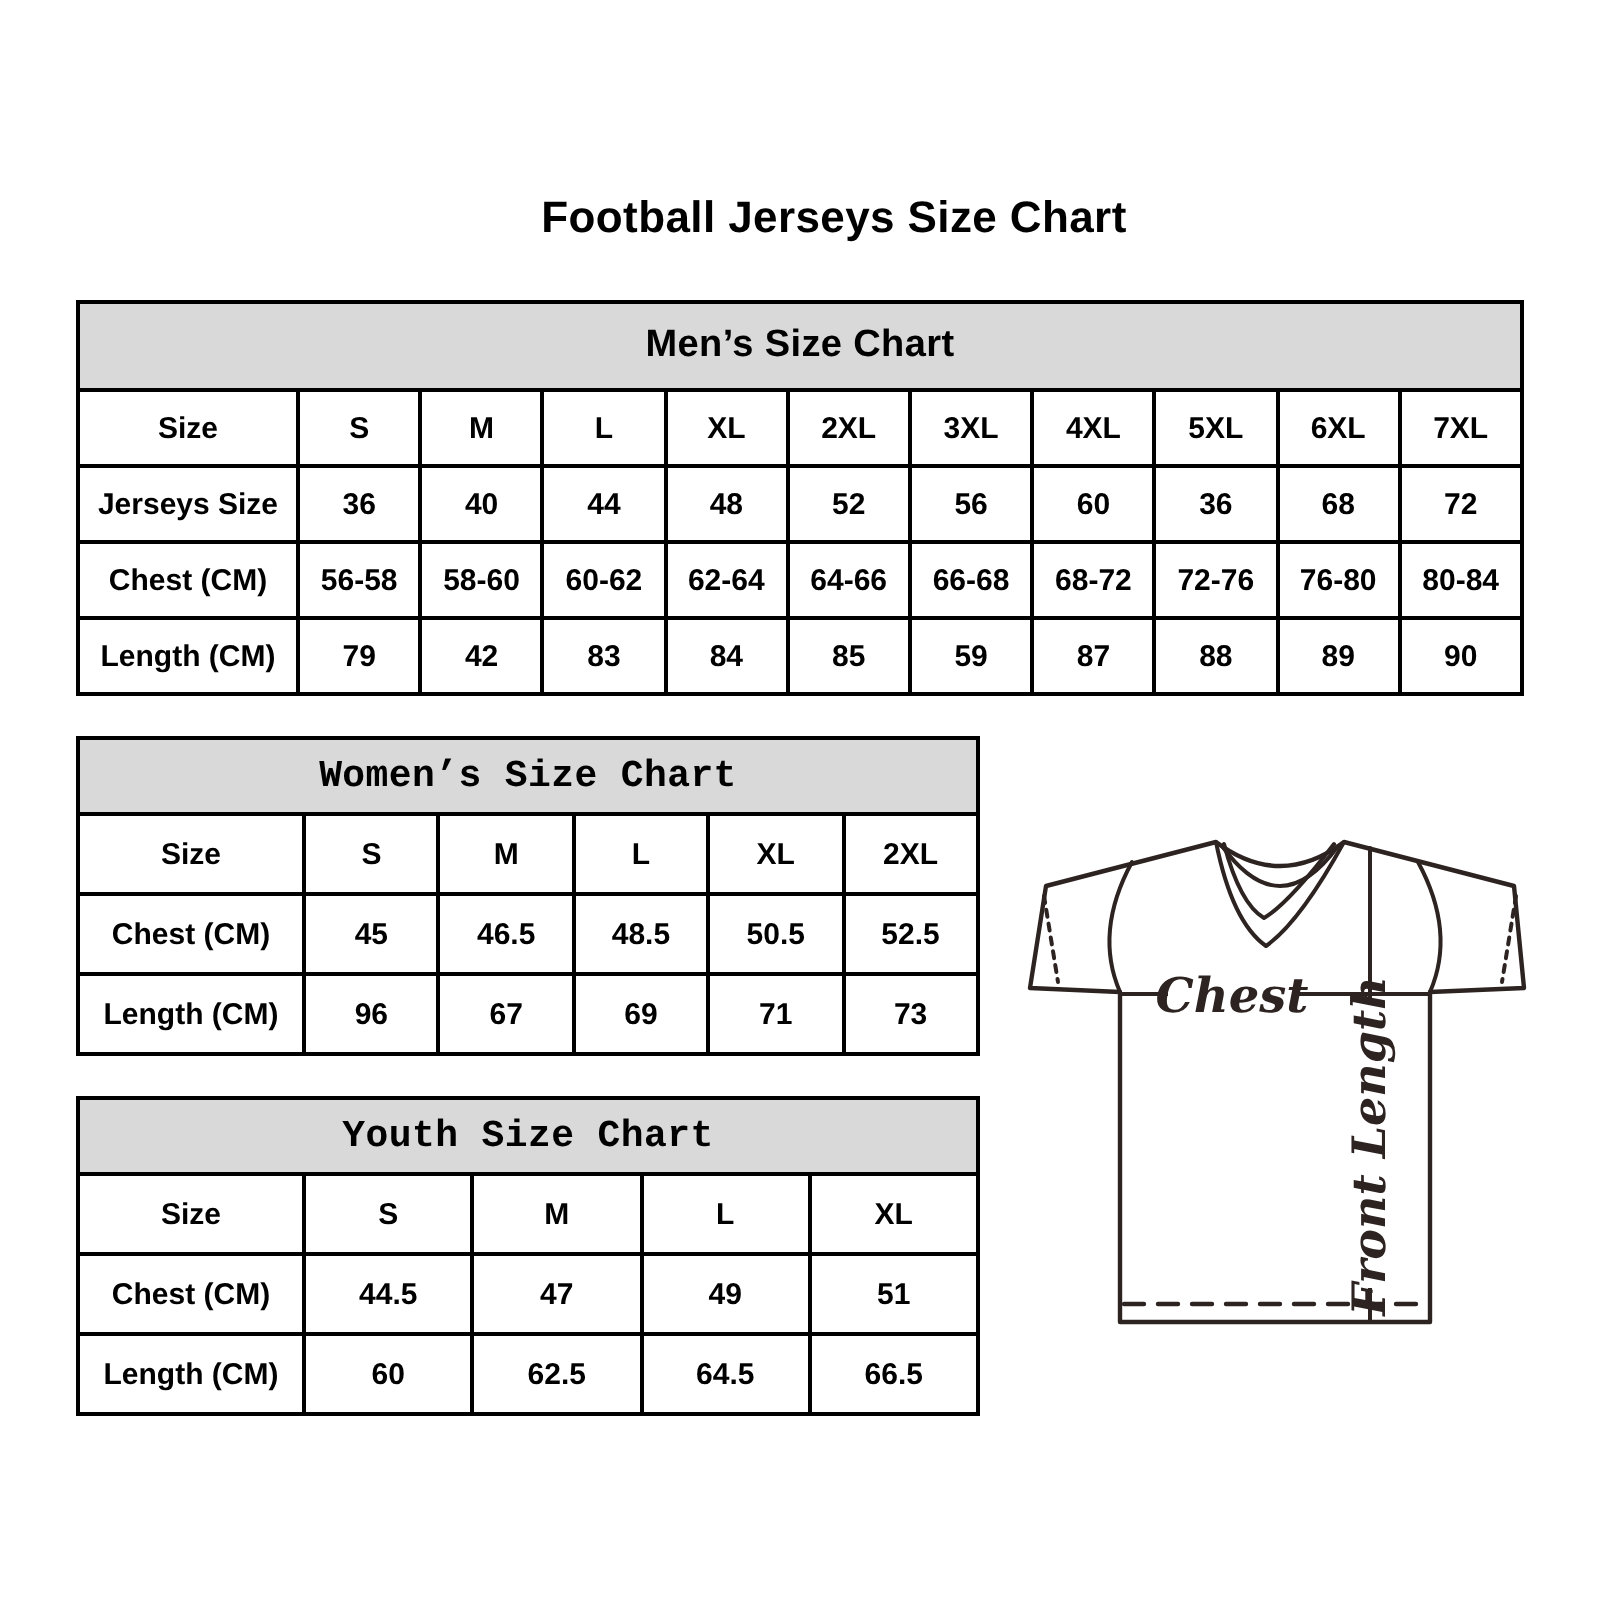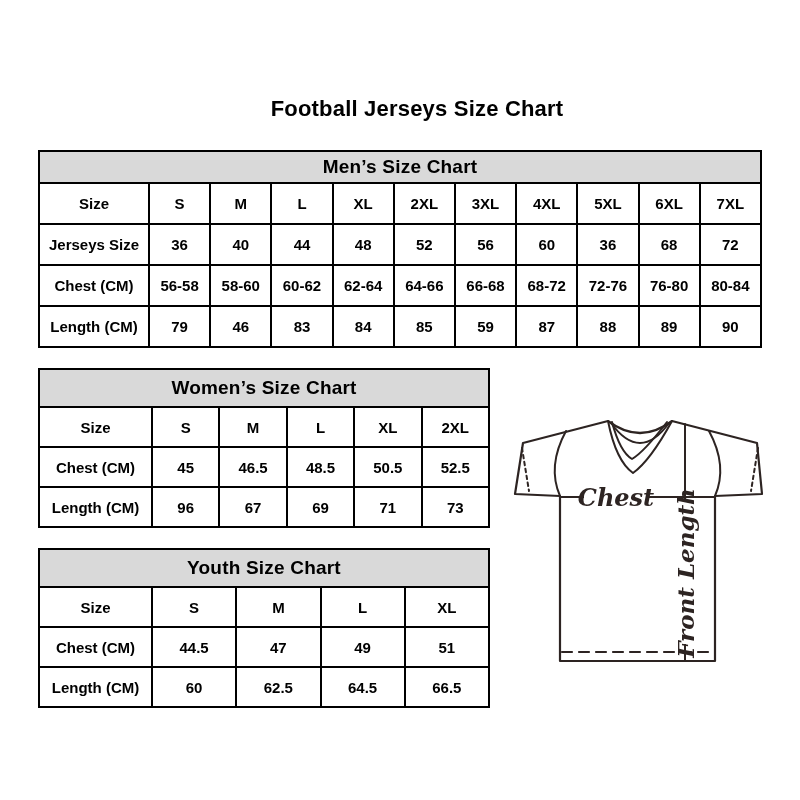--- a/index.html
+++ b/index.html
@@ -20,22 +20,22 @@
     border:2px solid #000;text-align:center;vertical-align:middle;
     font-weight:bold;padding:0;overflow:hidden;
   }
   .tbl th.section{
     background:#d9d9d9;font-size:19px;letter-spacing:.2px;
   }
   .tbl td{font-size:15px;}
   .tbl-men{left:38px;top:150px;width:724px;height:198px;}
   .tbl-women{left:38px;top:368px;width:452px;height:160px;}
   .tbl-youth{left:38px;top:548px;width:452px;height:160px;border-radius:25px;}
-  .tbl-men tr.section-row{height:32px;}
-  .tbl-women tr.section-row,.tbl-youth tr.section-row{height:38px;}
+  .tbl-men tr.section-row{height:44px;}
+  .tbl-women tr.section-row,.tbl-youth tr.section-row{height:38px;font-family:Liberation Mono, monospace;}
   .jersey{position:absolute;left:500px;top:406px;width:280px;height:270px;}
   .jersey svg{display:block;width:280px;height:270px;}
   .jersey .stroke{fill:none;stroke:#2d2422;stroke-width:2.2;stroke-linejoin:round;stroke-linecap:round;}
   .jersey .thin{stroke-width:2;}
   .jersey .mask{fill:#ffffff;stroke:none;}
   .jersey text{
     font-family:"DejaVu Serif","Liberation Serif",serif;
     font-style:italic;font-weight:bold;fill:#2d2422;
   }
 </style>
@@ -89,21 +89,21 @@
       <td>64-66</td>
       <td>66-68</td>
       <td>68-72</td>
       <td>72-76</td>
       <td>76-80</td>
       <td>80-84</td>
     </tr>
     <tr>
       <td>Length (CM)</td>
       <td>79</td>
-      <td>46</td>
+      <td>42</td>
       <td>83</td>
       <td>84</td>
       <td>85</td>
       <td>59</td>
       <td>87</td>
       <td>88</td>
       <td>89</td>
       <td>90</td>
     </tr>
   </tbody>

